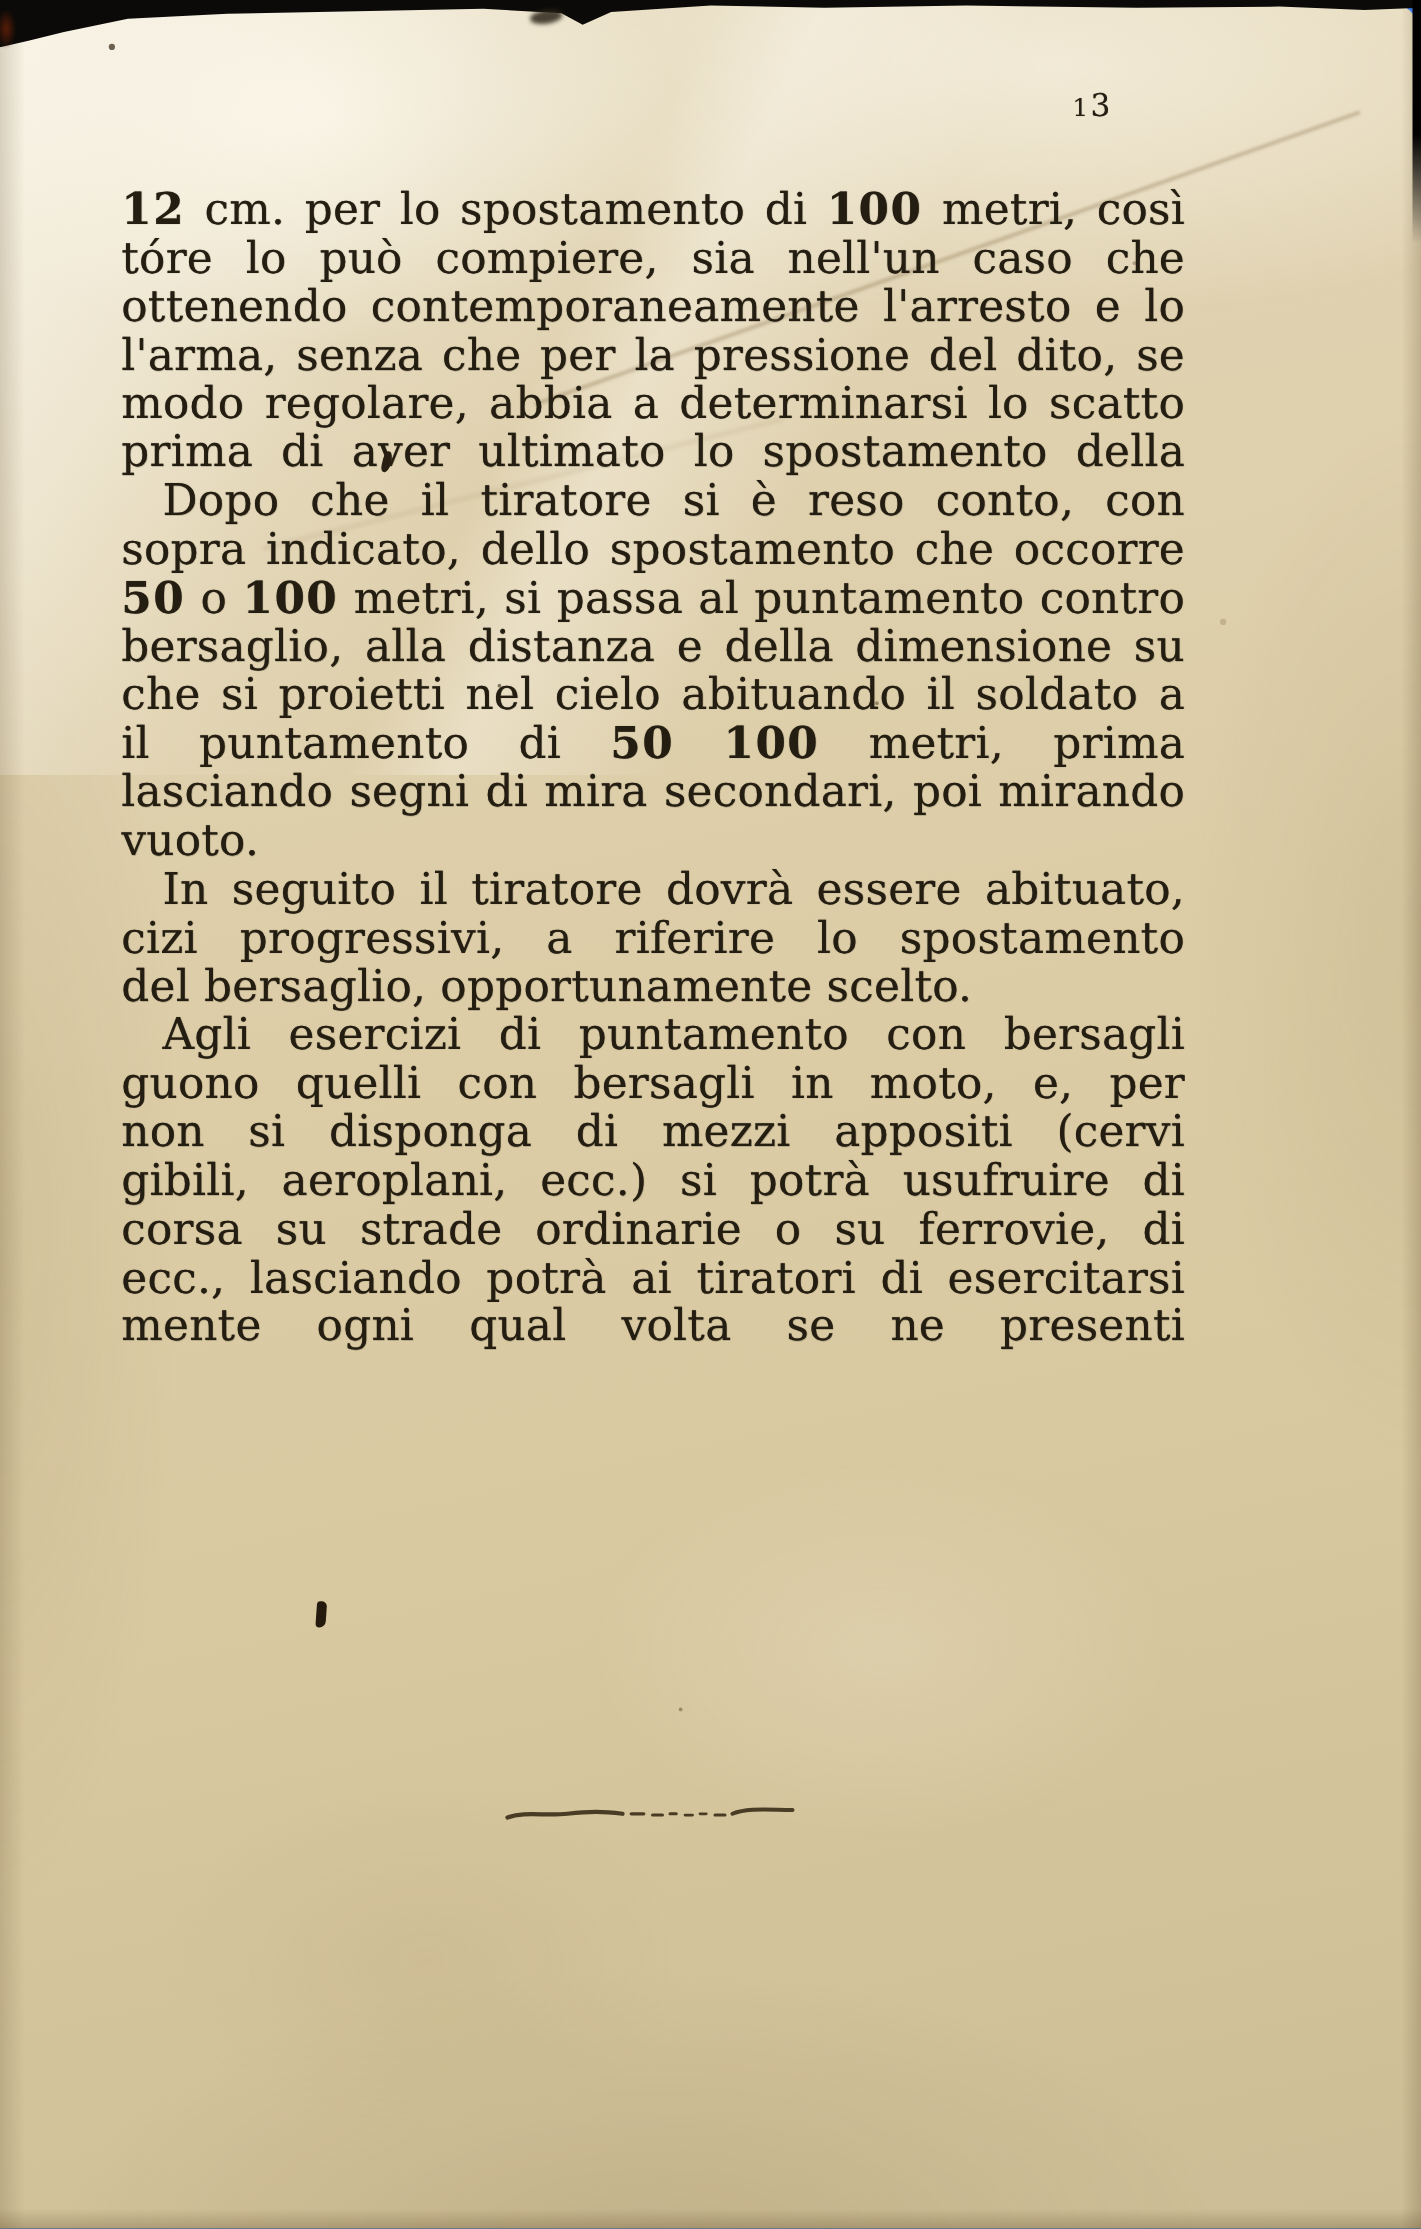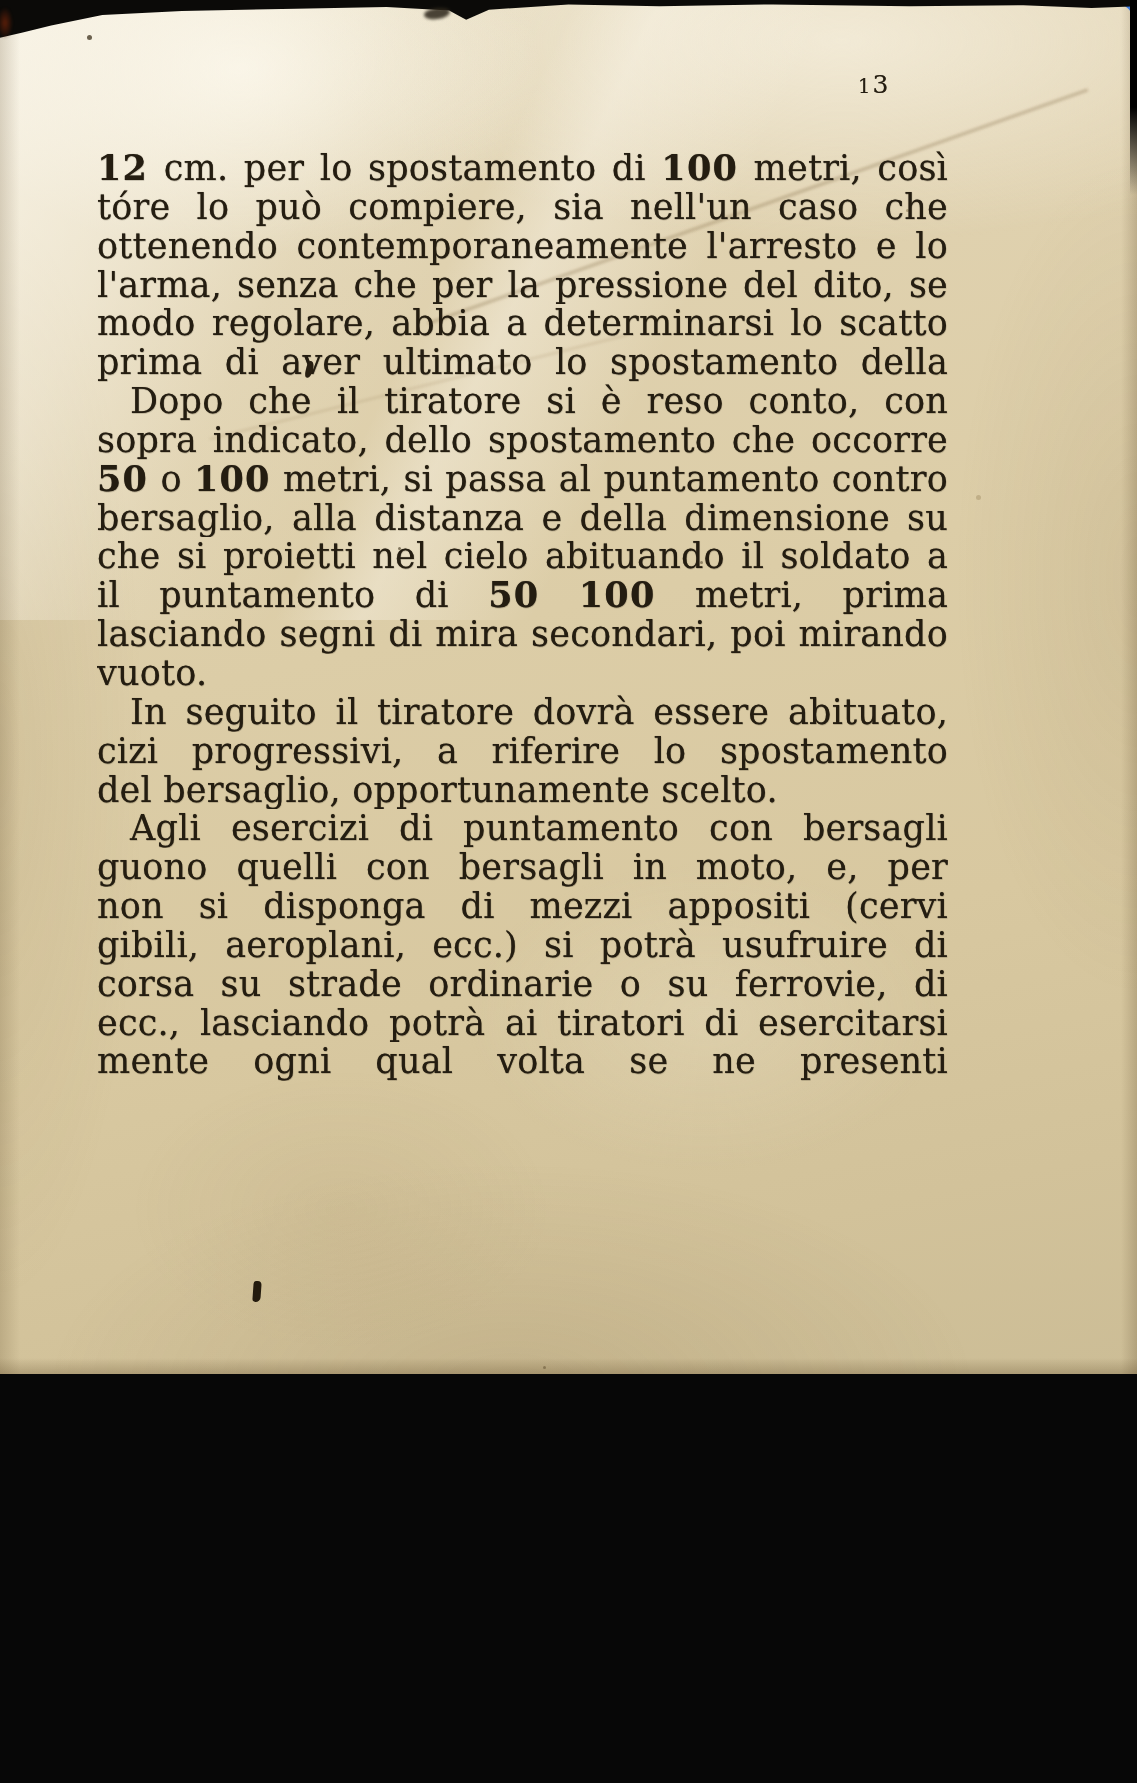--- a/index.html
+++ b/index.html
@@ -1,16 +1,16 @@
 <!DOCTYPE html>
 <html><head>
 <meta charset="utf-8">
 <style>
   html,body{margin:0;padding:0;background:#070707;}
-  .stage{position:relative;width:1137px;height:1374px;overflow:hidden;background:#3b82f6;
+  .stage{position:relative;width:1137px;height:1783px;overflow:hidden;background:#3b82f6;
          font-family:"DejaVu Serif","Liberation Serif",serif;}
   .paper{position:absolute;inset:0;border-top-right-radius:30px;
          background:linear-gradient(168deg,#e7ddc2 0%,#e0d2b0 22%,#dccda7 45%,#d8c8a0 68%,#d2c29a 86%,#ccbd96 100%);}
   
   .overlay-stains{position:absolute;inset:0;border-top-right-radius:30px;pointer-events:none;background:
       radial-gradient(430px 270px at 21% 5%, rgba(252,248,236,0.85), rgba(252,248,236,0) 70%),
       radial-gradient(720px 280px at 74% 3%, rgba(248,242,227,0.7), rgba(248,242,227,0) 72%),
       radial-gradient(260px 600px at 100% 42%, rgba(125,100,58,0.10), transparent 70%),
       radial-gradient(620px 300px at 45% 101%, rgba(120,95,55,0.14), transparent 75%),
       radial-gradient(200px 760px at 0% 55%, rgba(130,105,60,0.10), transparent 72%),

